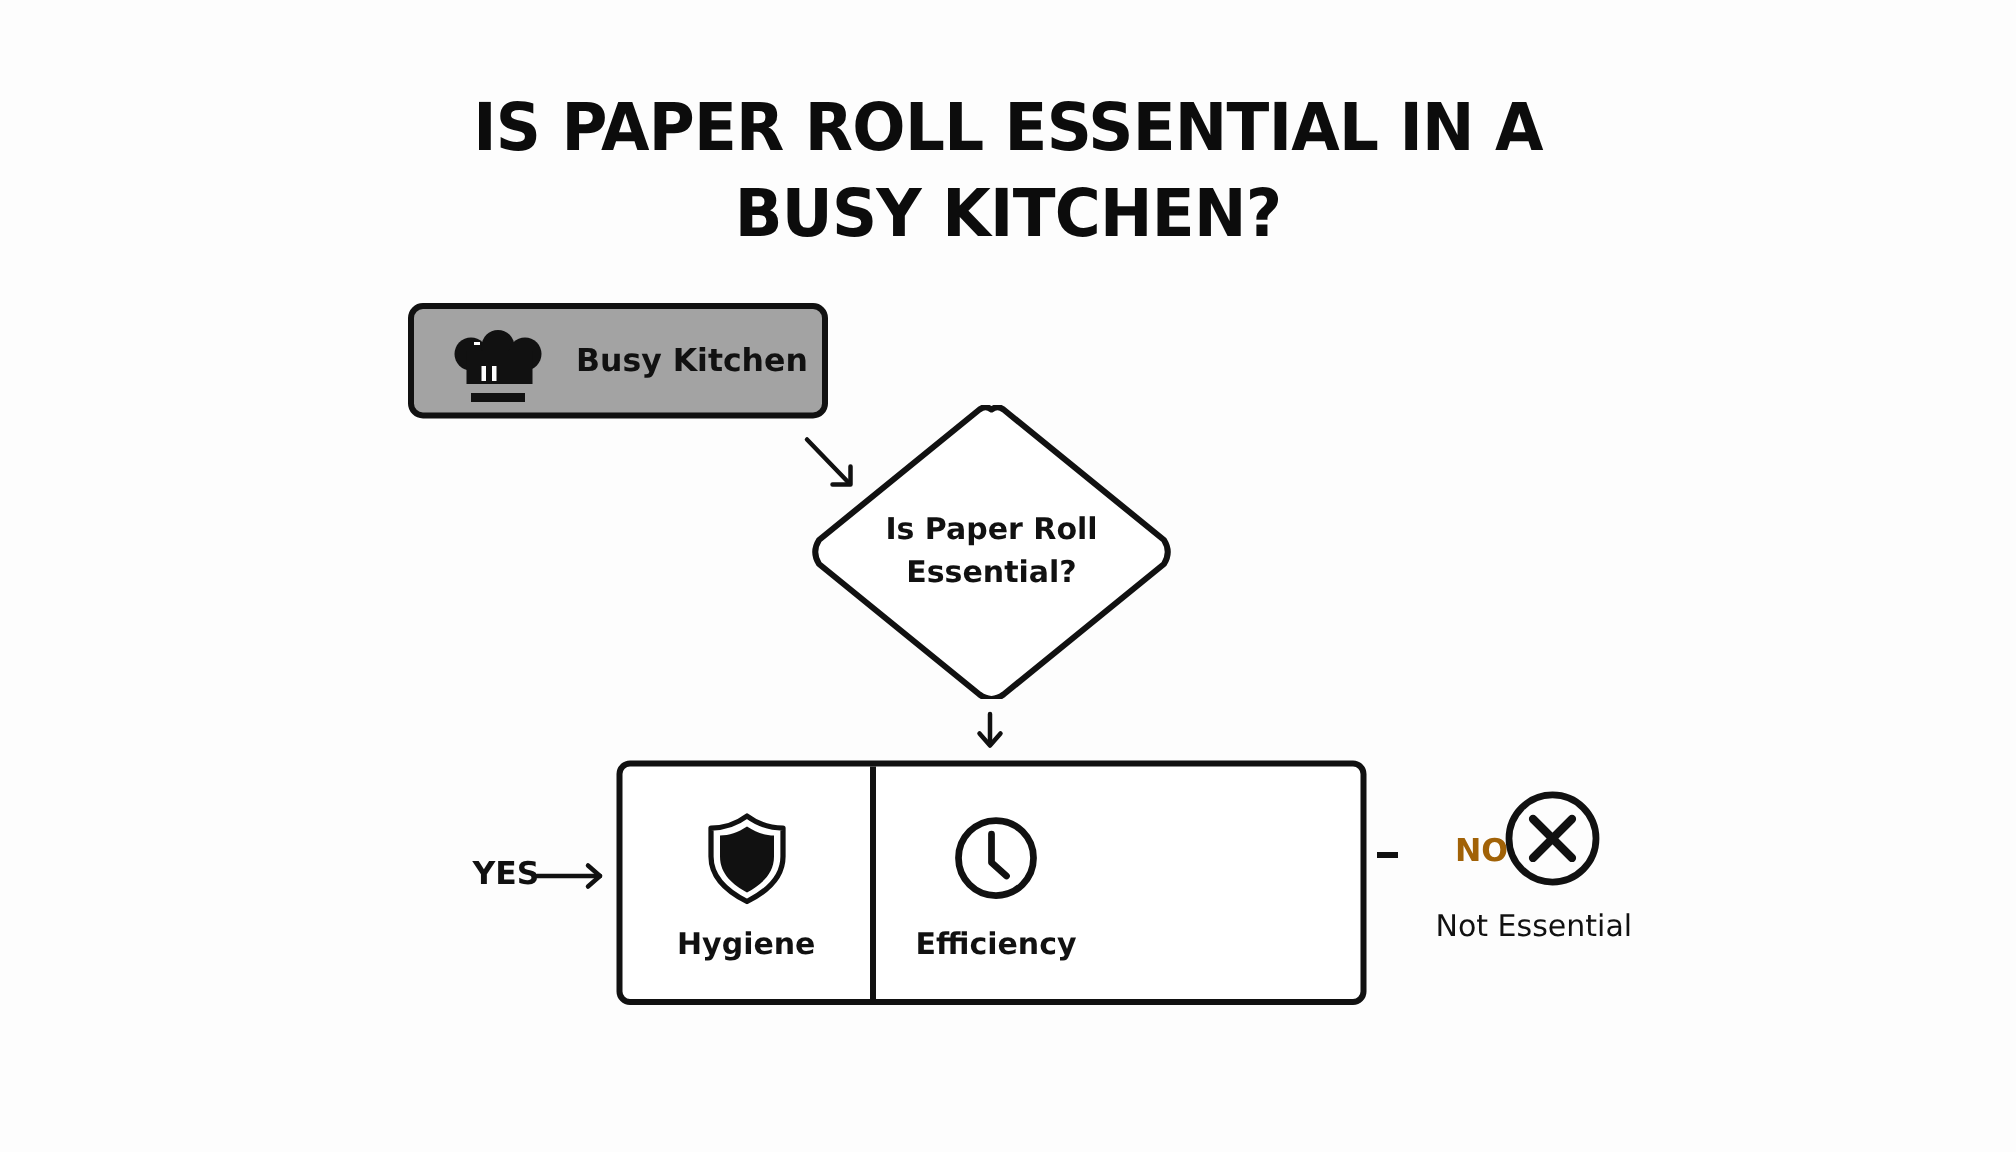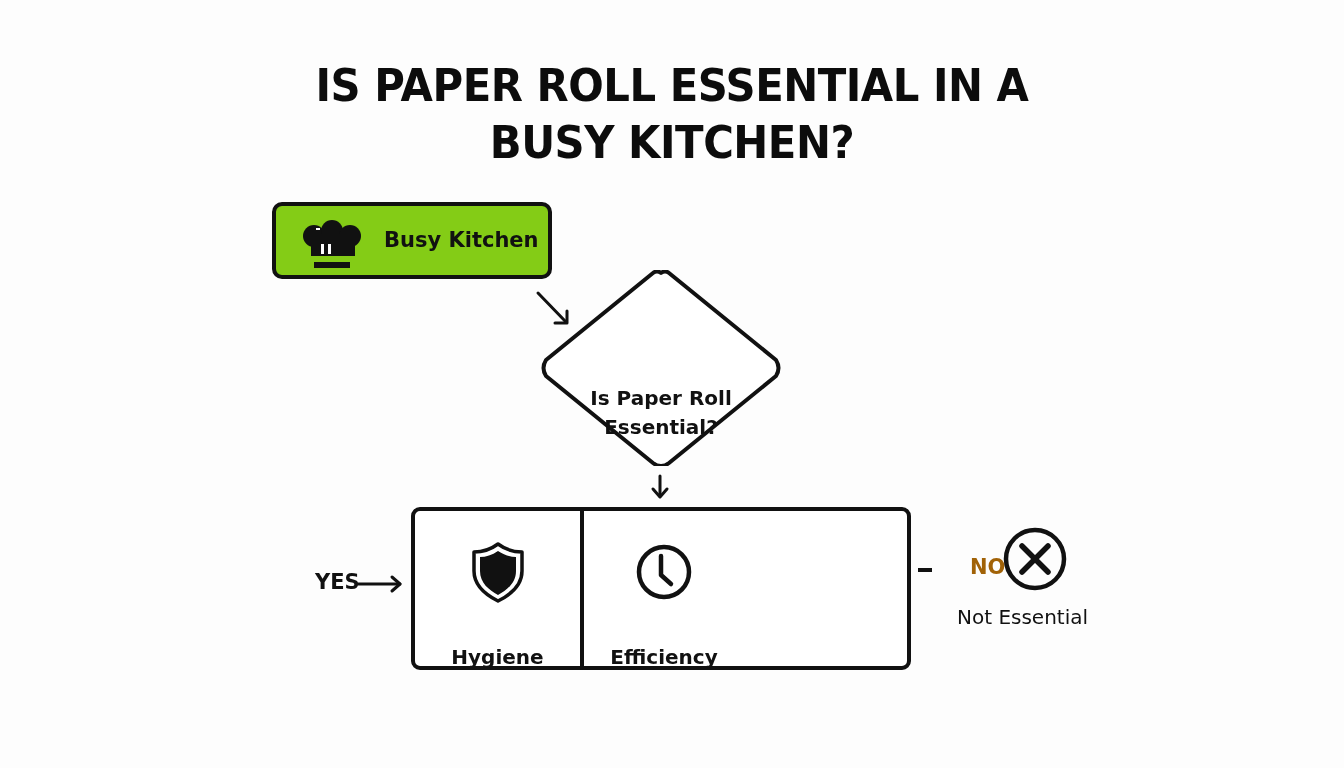--- a/index.html
+++ b/index.html
@@ -33,21 +33,21 @@
     }
     .start-box {
       position: absolute;
       left: 272px;
       top: 202px;
       width: 280px;
       height: 77px;
       border: 4px solid #111;
       border-radius: 10px;
       box-sizing: border-box;
-      background: #84cc16;
+      background: #a3a3a3;
     }
     .start-box .chef {
       position: absolute;
       left: 26px;
       top: 14px;
       width: 62px;
       height: 52px;
     }
     .start-box .label {
       position: absolute;
@@ -78,21 +78,20 @@
     .diamond-text {
       position: absolute;
       left: 0;
       top: 68px;
       width: 242px;
       text-align: center;
       font-weight: bold;
       font-size: 20px;
       line-height: 29px;
       color: #111;
-      margin-top: 46px;
     }
     .options {
       position: absolute;
       left: 411px;
       top: 507px;
       width: 500px;
       height: 163px;
       border: 4px solid #111;
       border-radius: 9px;
       box-sizing: border-box;
@@ -117,21 +116,20 @@
     }
     .option .opt-label {
       position: absolute;
       top: 106px;
       left: 0;
       width: 100%;
       text-align: center;
       font-weight: bold;
       font-size: 20px;
       color: #111;
-      margin-top: 28px;
     }
     .yes-label {
       position: absolute;
       left: 315px;
       top: 570px;
       font-weight: bold;
       font-size: 21px;
       color: #111;
     }
     .no-label {

